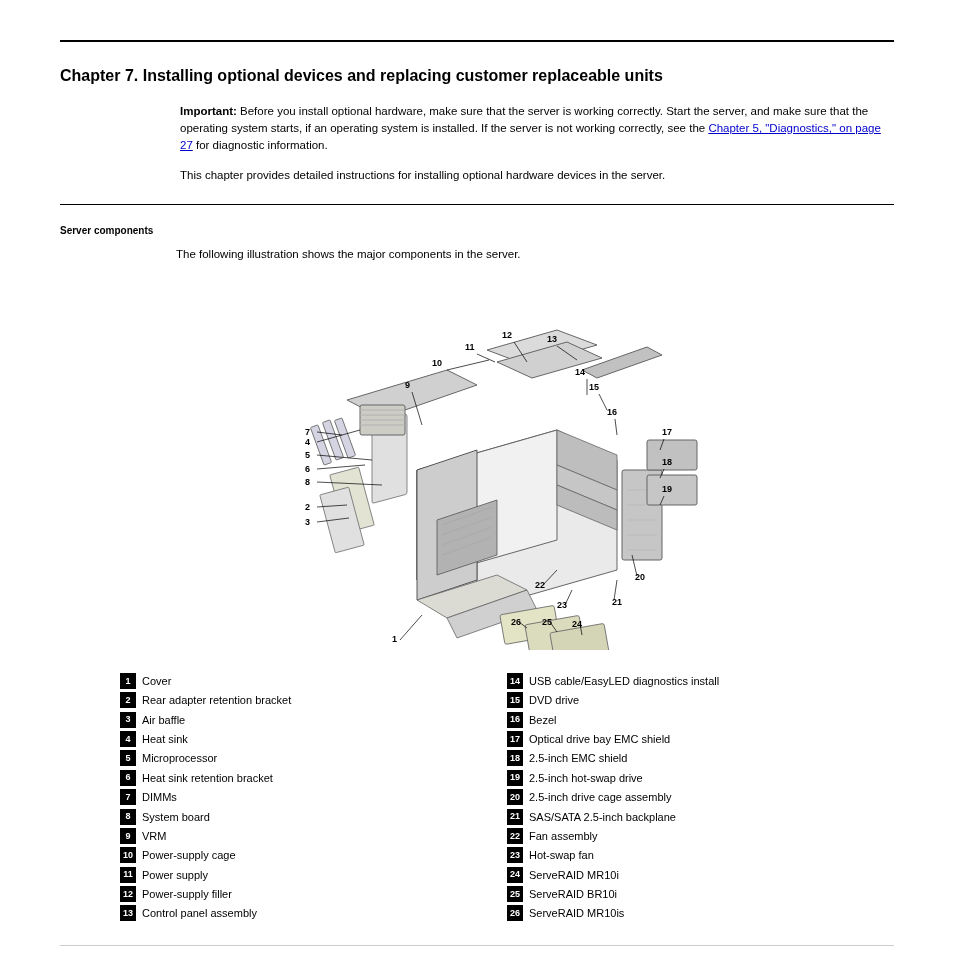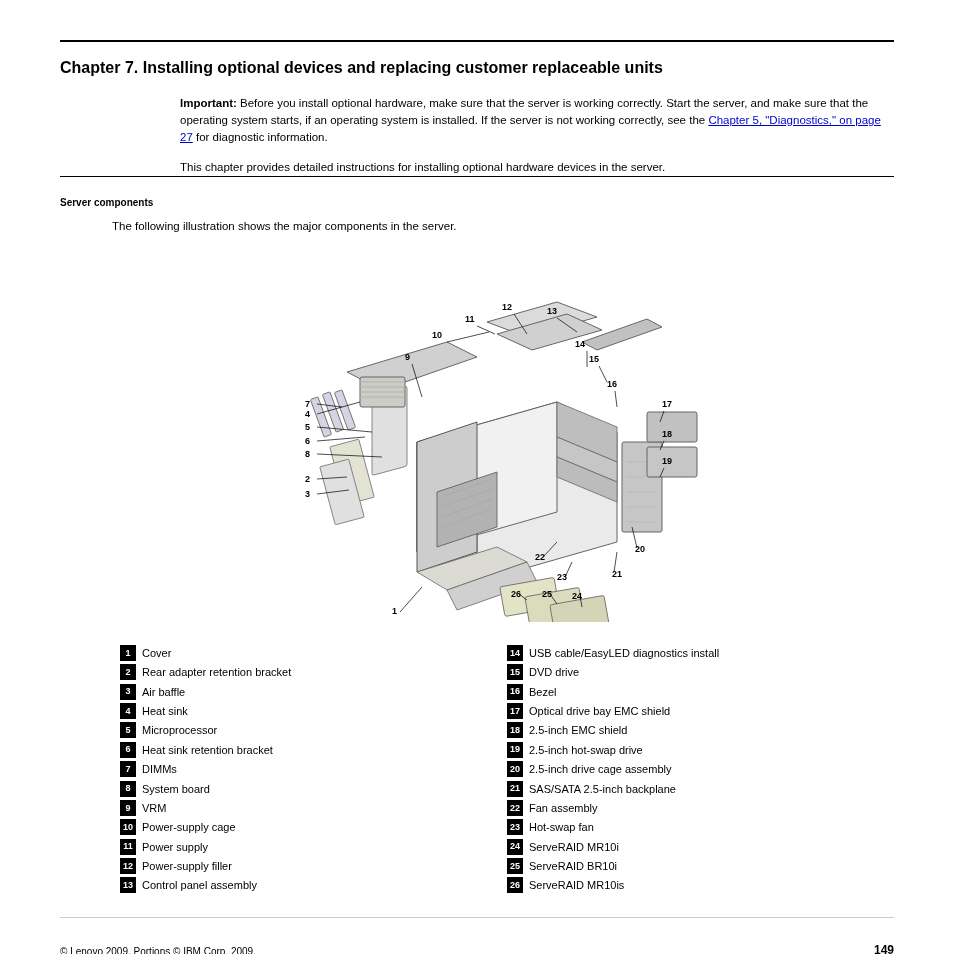--- a/index.html
+++ b/index.html
@@ -13,53 +13,54 @@
       padding: 40px 60px;
     }
     .page-container {
       max-width: 834px;
       margin: 0 auto;
     }
     .chapter-title {
       font-size: 16px;
       font-weight: bold;
       border-top: 2px solid #000;
-      padding-top: 16px;
+      padding-top: 24px;
       margin-bottom: 16px;
       line-height: 1.3;
     }
     .important-block {
       margin-left: 120px;
       margin-bottom: 12px;
       font-size: 11.5px;
       line-height: 1.5;
       margin-top: 13px;
     }
     .important-block .important-label {
       font-weight: bold;
     }
     .link-text {
       color: #0000cc;
       text-decoration: underline;
       cursor: pointer;
     }
     .chapter-desc {
       margin-left: 120px;
+      margin-bottom: 20px;
       font-size: 11.5px;
       line-height: 1.5;
     }
     .section-title {
       font-size: 10px;
       font-weight: bold;
       border-top: 1px solid #000;
       padding-top: 20px;
       margin-bottom: 12px;
     }
     .section-desc {
-      margin-left: 52px;
+      margin-left: 116px;
       font-size: 11.5px;
       margin-bottom: 10px;
     }
     .diagram-area {
       text-align: center;
       margin: 10px 0 20px 0;
       position: relative;
     }
     .diagram-area svg {
       max-width: 100%;

